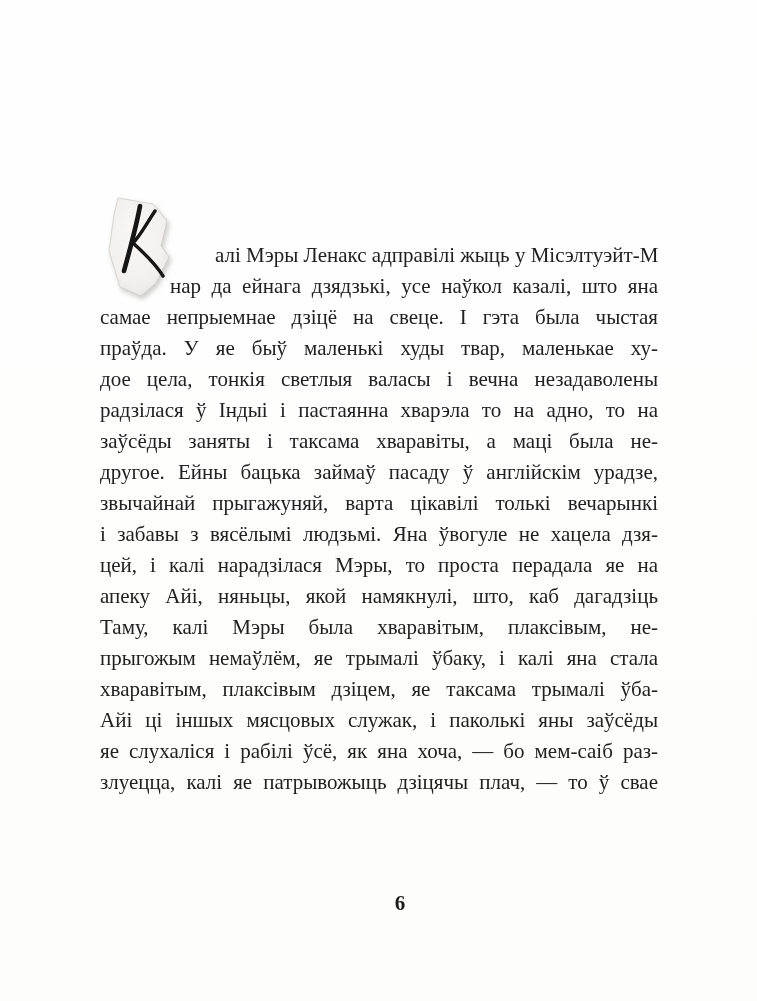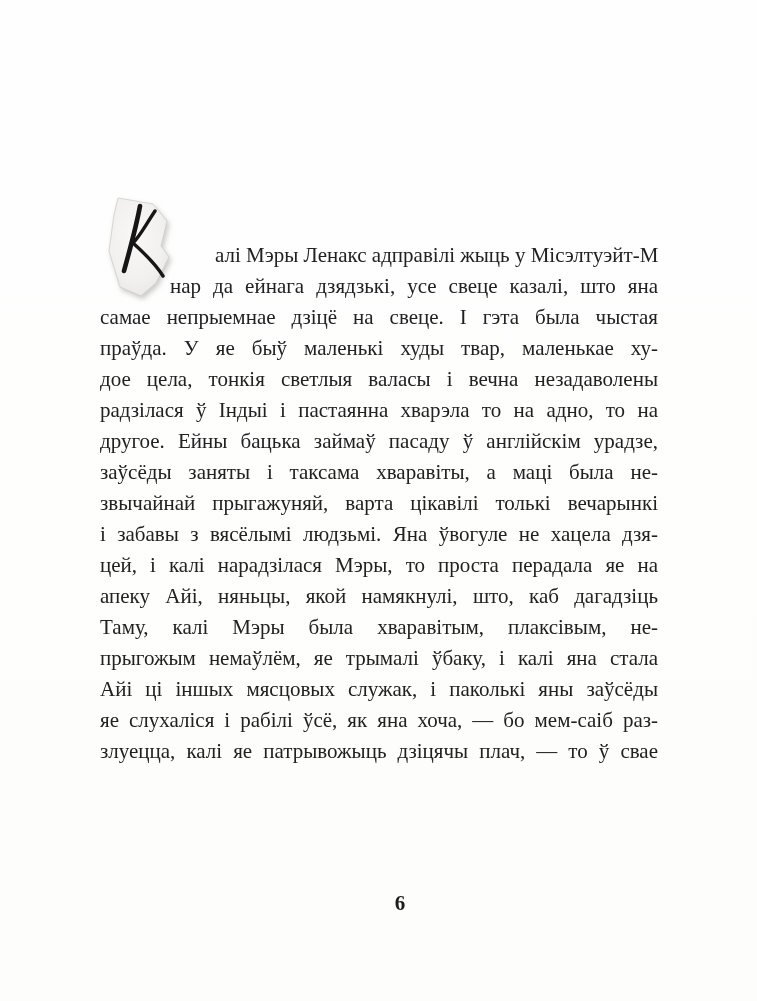--- a/index.html
+++ b/index.html
@@ -87,33 +87,34 @@
       </g>
       <g fill="none" stroke="#161616" stroke-linecap="round">
         <path d="M 42,13 C 38,35 32,56 26,78" stroke-width="4.6"></path>
         <path d="M 57,18 C 47,33 42,43 35,50 C 45,59 57,70 65,83" stroke-width="3.4"></path>
       </g>
     </svg>
   </div>
 
   <div class="text-block">
     <div class="line l1">алі Мэры Ленакс адправілі жыць у Місэлтуэйт-Мэ-</div>
-    <div class="line l2">нар да ейнага дзядзькі, усе свеце казалі, што яна</div>
+    <div class="line l2">нар да ейнага дзядзькі, усе наўкол казалі, што яна</div>
     <div class="line">самае непрыемнае дзіцё на свеце. І гэта была чыстая</div>
     <div class="line">праўда. У яе быў маленькі худы твар, маленькае ху-</div>
     <div class="line">дое цела, тонкія светлыя валасы і вечна незадаволены</div>
     <div class="line">радзілася ў Індыі і пастаянна хварэла то на адно, то на</div>
+    <div class="line">заўсёды заняты і таксама хваравіты, а маці была не-</div>
     <div class="line">другое. Ейны бацька займаў пасаду ў англійскім урадзе,</div>
-    <div class="line">заўсёды заняты і таксама хваравіты, а маці была не-</div>
     <div class="line">звычайнай прыгажуняй, варта цікавілі толькі вечарынкі</div>
     <div class="line">і забавы з вясёлымі людзьмі. Яна ўвогуле не хацела дзя-</div>
     <div class="line">цей, і калі нарадзілася Мэры, то проста перадала яе на</div>
     <div class="line">апеку Айі, няньцы, якой намякнулі, што, каб дагадзіць</div>
     <div class="line">Таму, калі Мэры была хваравітым, плаксівым, не-</div>
     <div class="line">прыгожым немаўлём, яе трымалі ўбаку, і калі яна стала</div>
+    <div class="line">хваравітым, плаксівым дзіцем, яе таксама трымалі ўба-</div>
     <div class="line">Айі ці іншых мясцовых служак, і паколькі яны заўсёды</div>
     <div class="line">яе слухаліся і рабілі ўсё, як яна хоча, — бо мем-саіб раз-</div>
     <div class="line">злуецца, калі яе патрывожыць дзіцячы плач, — то ў свае</div>
   </div>
 
   <div class="folio">6</div>
 
 </div>
 
 </body></html>

